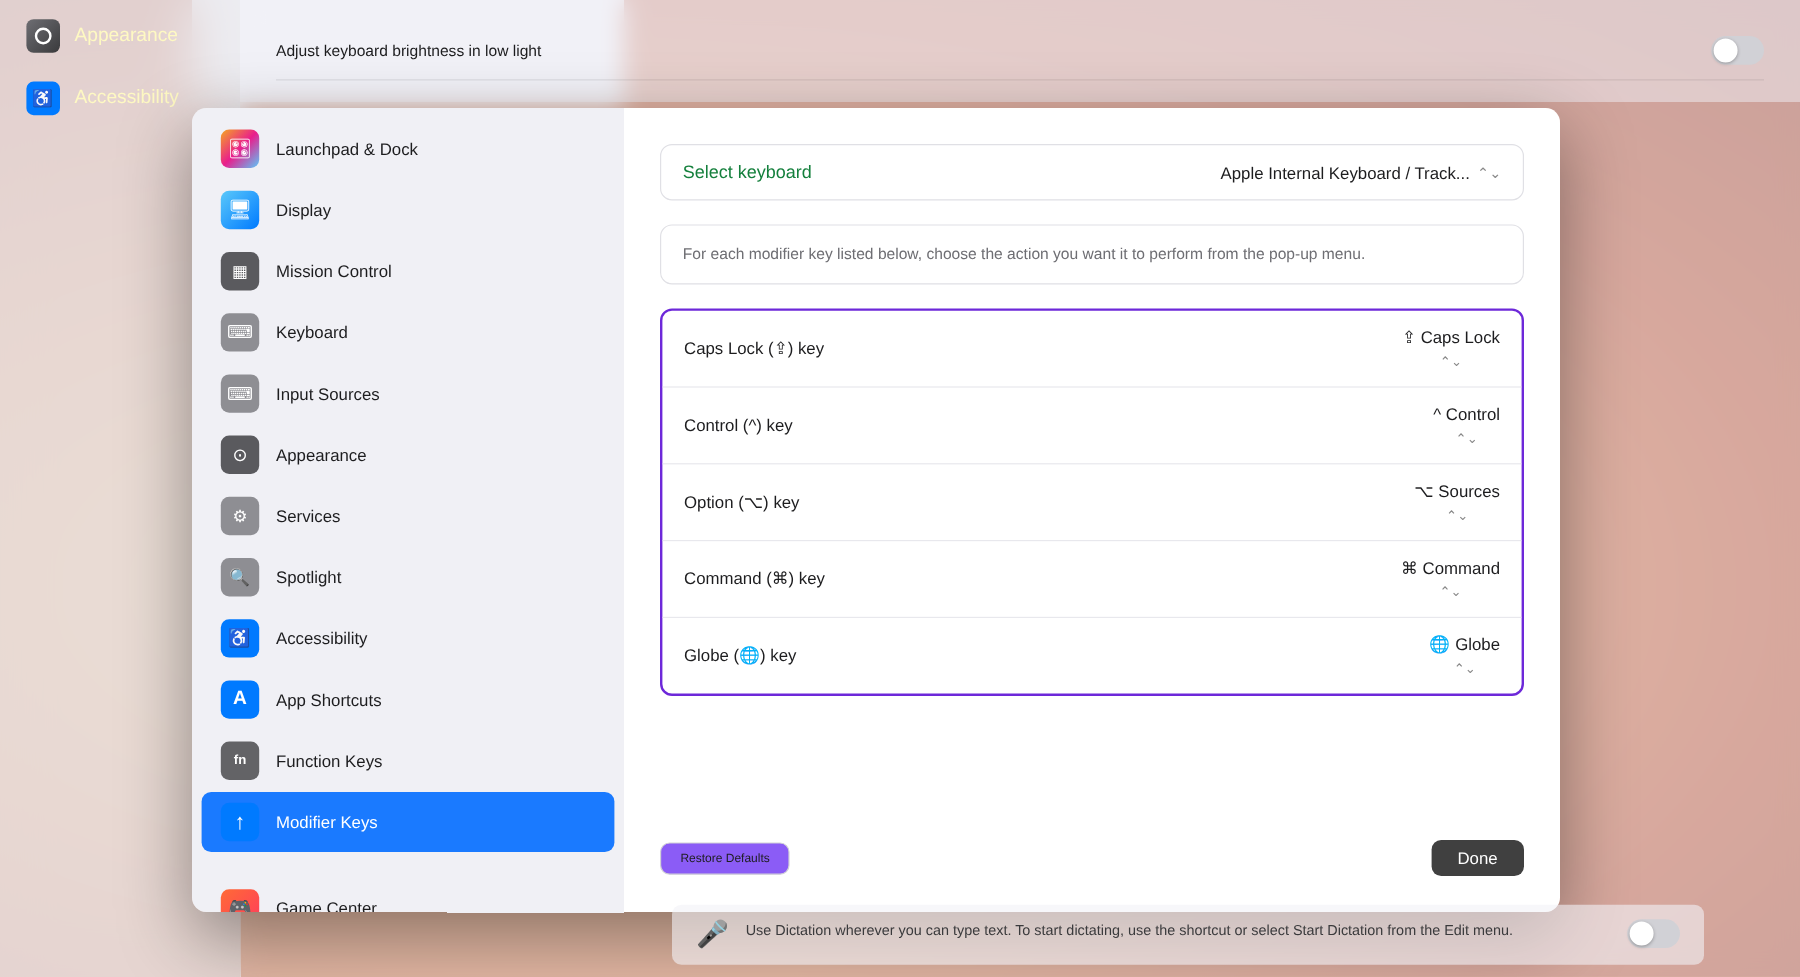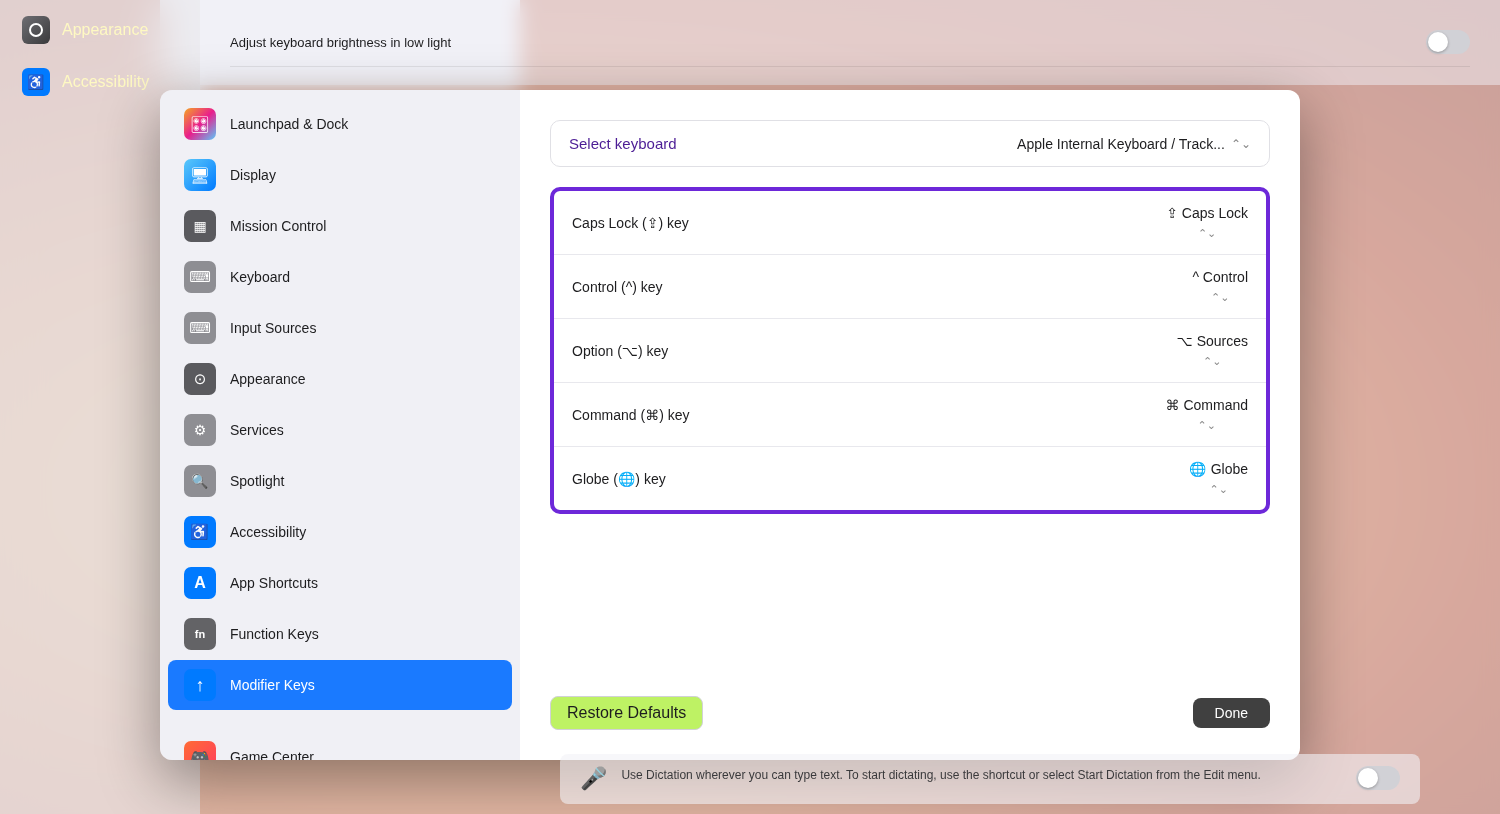--- a/index.html
+++ b/index.html
@@ -175,21 +175,21 @@
       justify-content: space-between;
       padding: 14px 18px;
       border: 1px solid #e0e0e5;
       border-radius: 10px;
       margin-bottom: 20px;
     }
 
     .select-keyboard-label {
       font-size: 15px;
       font-weight: 500;
-      color: #4c1d95;
+      color: #15803d;
     }
 
     .select-keyboard-value {
       display: flex;
       align-items: center;
       gap: 6px;
       font-size: 14px;
       color: #1d1d1f;
     }
 
@@ -202,21 +202,21 @@
       font-size: 13px;
       color: #6e6e73;
       line-height: 1.5;
       padding: 14px 18px;
       border: 1px solid #e0e0e5;
       border-radius: 10px;
       margin-bottom: 20px;
     }
 
     .modifier-keys-table {
-      border: 4px solid #6d28d9;
+      border: 2px solid #6d28d9;
       border-radius: 10px;
       overflow: hidden;
       margin-bottom: 20px;
     }
 
     .modifier-key-row {
       display: flex;
       align-items: center;
       justify-content: space-between;
       padding: 14px 18px;
@@ -244,24 +244,24 @@
     .footer-buttons {
       display: flex;
       justify-content: space-between;
       align-items: center;
       margin-top: auto;
       padding-top: 20px;
     }
 
     .restore-defaults-btn {
       padding: 7px 16px;
-      background: #bef264;
+      background: #8b5cf6;
       border: 1px solid #d1d1d6;
       border-radius: 8px;
-      font-size: 16px;
+      font-size: 10px;
       color: #1d1d1f;
       cursor: pointer;
     }
 
     .done-btn {
       padding: 7px 22px;
       background: #404040;
       border: none;
       border-radius: 8px;
       font-size: 14px;
@@ -413,20 +413,21 @@
   <div class="main-content">
 
     <div class="select-keyboard-row">
       <span class="select-keyboard-label">Select keyboard</span>
       <div class="select-keyboard-value">
         <span>Apple Internal Keyboard / Track...</span>
         <span class="stepper-icon">⌃⌄</span>
       </div>
     </div>
 
+    <div class="description-text">For each modifier key listed below, choose the action you want it to perform from the pop-up menu.</div>
 
     <div class="modifier-keys-table" id="modifier-keys-container">
     <div class="modifier-key-row">
     <span class="modifier-key-label">Caps Lock (⇪) key</span>
     <div class="modifier-key-value">
       <span>⇪ Caps Lock</span>
       <span style="color:#888;font-size:11px;">⌃⌄</span>
     </div>
   </div>
         <div class="modifier-key-row">

